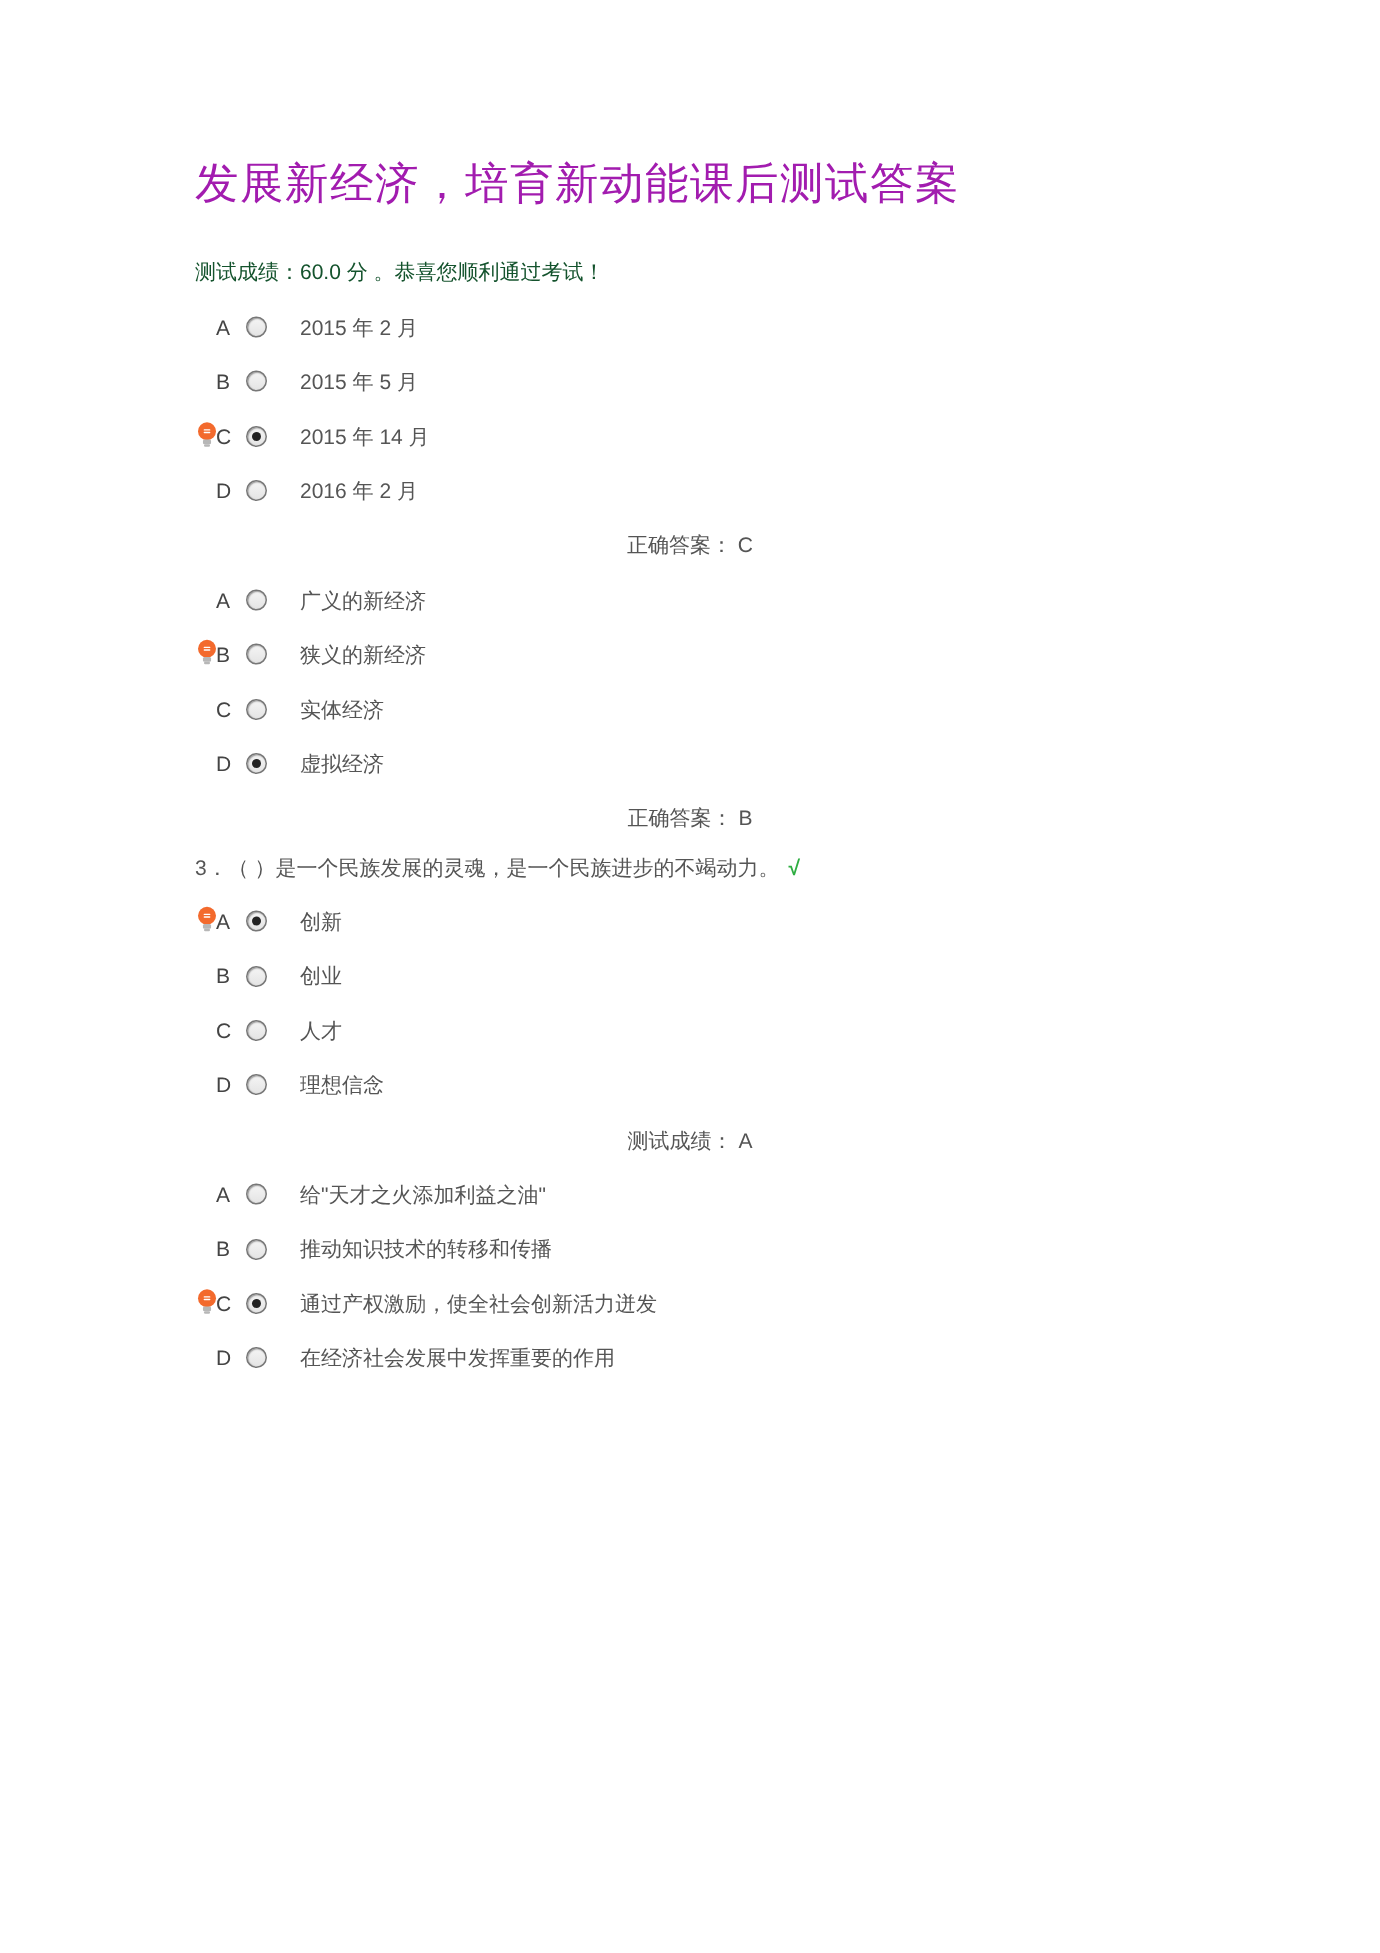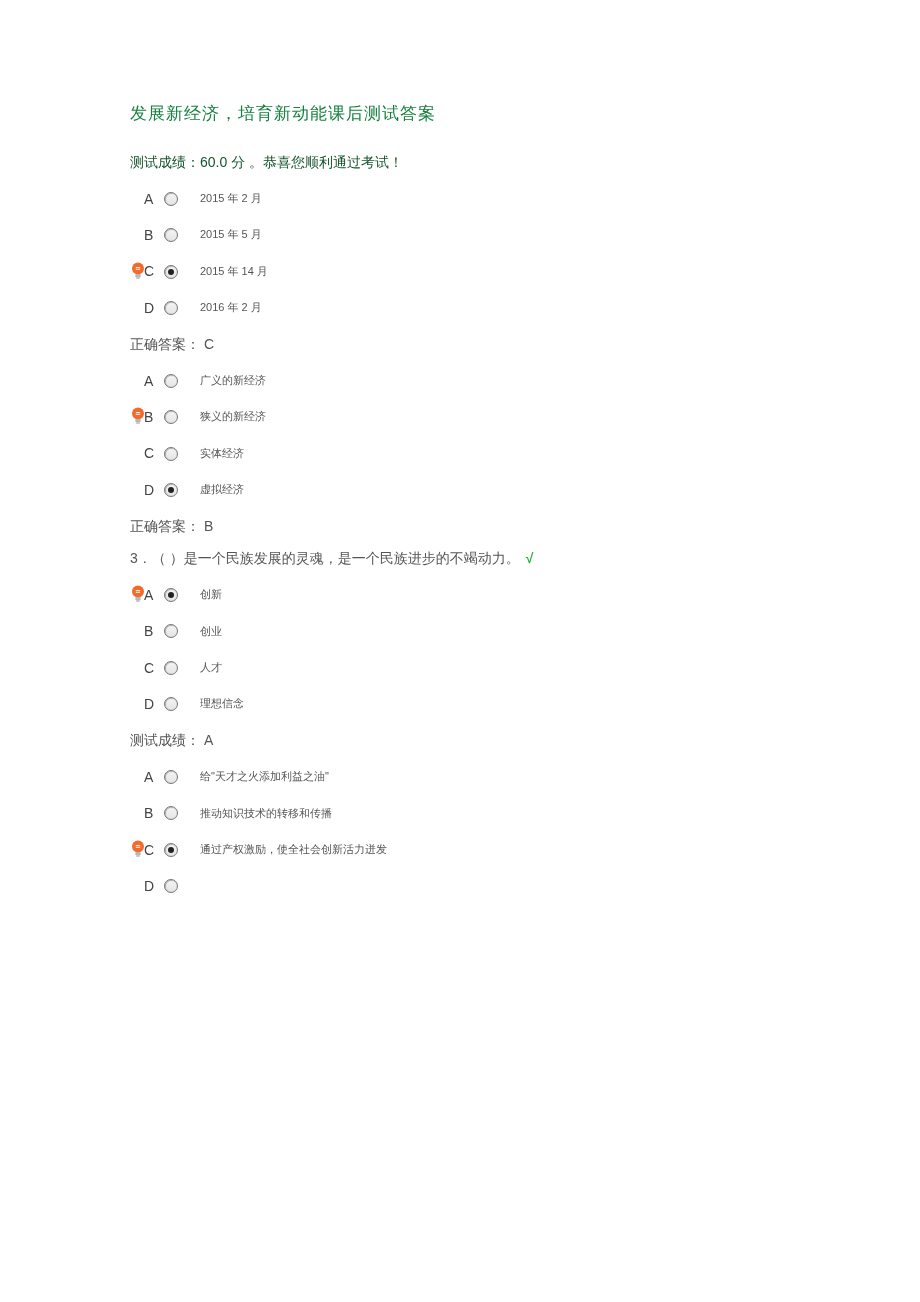--- a/index.html
+++ b/index.html
@@ -9,23 +9,23 @@
     padding: 0;
     width: 920px;
   }
   .page {
     padding: 100px 130px 60px 130px;
     color: #444;
     font-size: 14px;
     line-height: 1.6;
   }
   h1 {
-    font-size: 17px;
+    font-size: 29px;
     font-weight: 400;
-    color: #15803d;
+    color: #a21caf;
     margin: 0 0 24px 0;
     letter-spacing: 1px;
   }
   .line {
     margin: 6px 0;
     color: #14532d;
   }
   .question {
     margin-top: 8px;
     margin-bottom: 6px;
@@ -80,26 +80,27 @@
     background: linear-gradient(#f5f5f5,#e4e4e4);
   }
   .radio-dot {
     width: 6px;
     height: 6px;
     background: #222;
     border-radius: 50%;
   }
   .opt-text {
     padding-left: 8px;
-    font-size: 11px;
+    font-size: 14px;
     color: #555;
   }
   .answer-line {
     margin: 0 0 10px 0;
     color: #555;
+    text-align: center;
   }
 </style>
 </head>
 <body>
 
 <div class="page">
   <h1>发展新经济，培育新动能课后测试答案</h1>
   <div class="line">测试成绩：60.0 分 。恭喜您顺利通过考试！</div>
   <div id="questions">
       <div class="option">
@@ -265,15 +266,16 @@
           </span>
         </span>
         <span class="opt-text">通过产权激励，使全社会创新活力迸发</span>
       </div>
       <div class="option">
         <span class="bulb"></span>
         <span class="letter">D</span>
         <span class="radio">
           <span class="radio-outer"></span>
         </span>
+        <span class="opt-text">在经济社会发展中发挥重要的作用</span>
       </div>
     </div>
 </div>
 
 </body></html>

